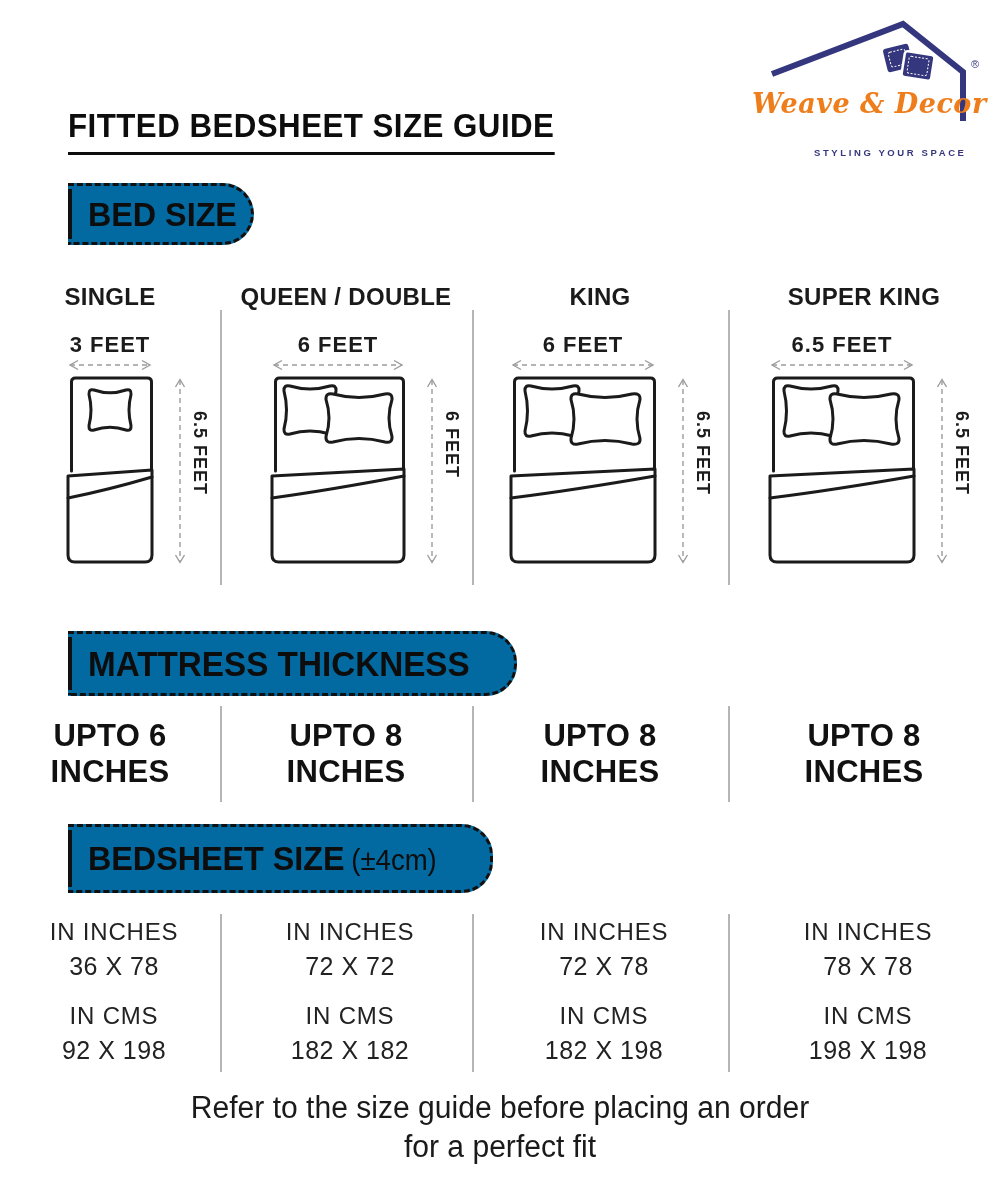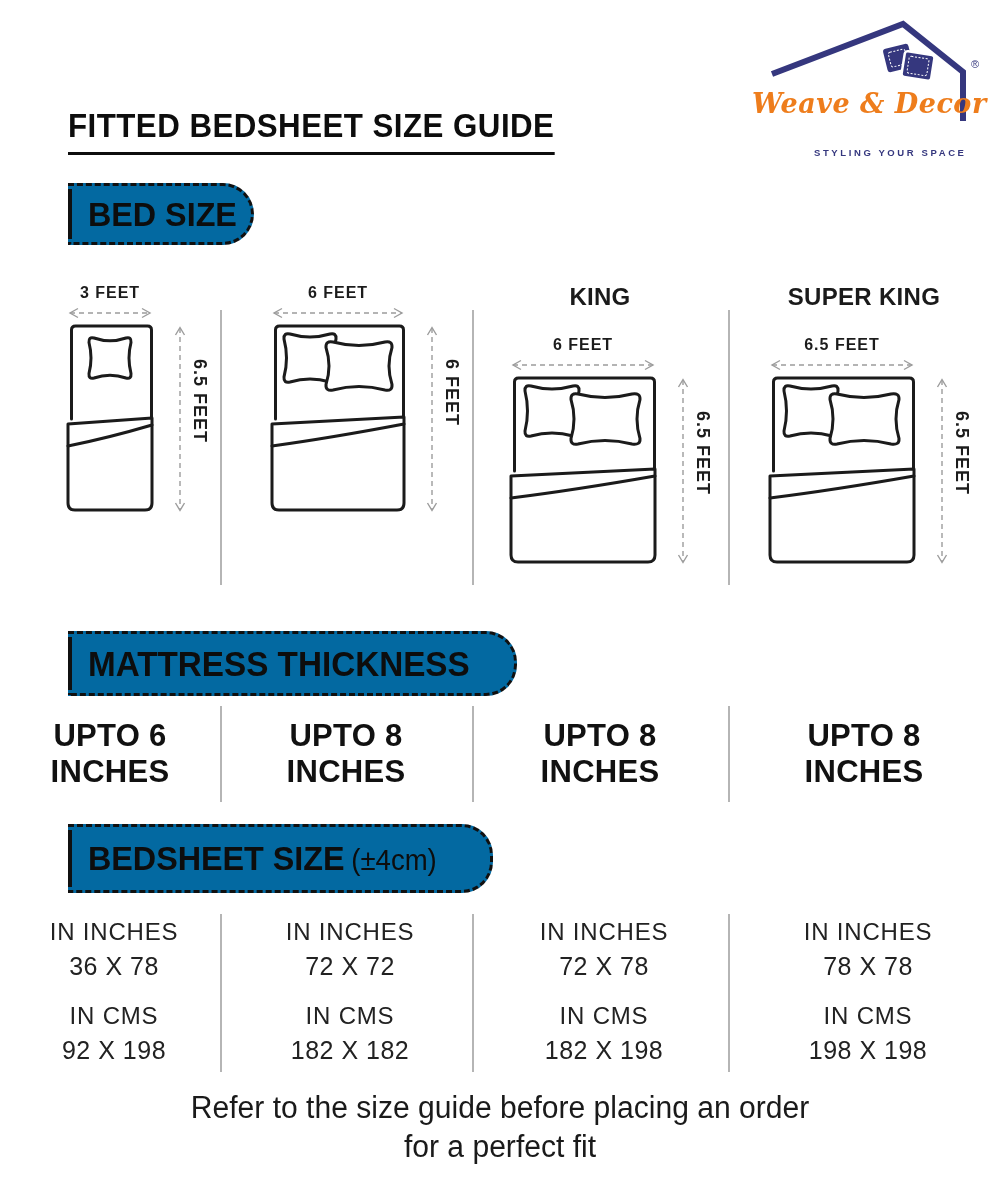--- a/index.html
+++ b/index.html
@@ -41,21 +41,21 @@
   .col{text-align:center;}
 
   .bed-row{top:283px;}
   .bed-title{height:30px;line-height:28px;font-size:24px;font-weight:bold;color:#1a1a1a;
       letter-spacing:.3px;margin-bottom:22px;}
   .fig{position:relative;text-align:left;}
   .fig.f1{width:122px;margin-left:66px;}
   .fig.f2{width:170px;margin-left:50px;}
   .fig.f3{width:182px;margin-left:37px;}
   .fig.f4{width:182px;margin-left:40px;}
-  .wlabel{height:23px;line-height:20px;text-align:center;font-size:16px;font-weight:bold;
+  .wlabel{height:23px;line-height:20px;text-align:center;font-size:22px;font-weight:bold;
       letter-spacing:1px;color:#1c1c1c;margin-left:2px;}
   .f1 .wlabel{width:84px;} .f2 .wlabel{width:132px;} .f3 .wlabel,.f4 .wlabel{width:144px;}
   .hlabel{position:absolute;left:calc(100% + 22px);top:76px;transform:rotate(90deg);
       transform-origin:left top;font-size:18px;font-weight:bold;letter-spacing:1px;
       color:#1c1c1c;white-space:nowrap;}
 
   .mattress-row{top:718px;}
   .mattress-row .col{font-size:31px;font-weight:bold;color:#111;line-height:36px;letter-spacing:.3px;}
 
   .table-row{top:918px;}
@@ -97,20 +97,21 @@
 
   <div class="title">FITTED BEDSHEET SIZE GUIDE</div>
 
   <div class="badge badge-bed">
     <span class="btxt">BED SIZE</span>
   </div>
 
   <div class="row bed-row">
 
     <div class="col c1">
+      <div class="bed-title">SINGLE</div>
       <div class="fig f1">
         <div class="wlabel">3 FEET</div>
         <svg width="122" height="212" viewBox="0 0 122 212">
           <g stroke="#9c9c9c" stroke-width="1.4" fill="none">
             <line x1="4" y1="7" x2="84" y2="7" stroke-dasharray="5 4"></line>
             <path d="M12,2.5 L4,7 L12,11.5"></path>
               <path d="M76,2.5 L84,7 L76,11.5"></path>
           </g>
           <g stroke="#9c9c9c" stroke-width="1.4" fill="none">
             <line x1="114" y1="22" x2="114" y2="204" stroke-dasharray="5 4"></line>
@@ -122,20 +123,21 @@
             <path d="M7,2 Q23,7.5 39,2 Q44.5,0.5 44,6.5 Q40,22 44,37.5 Q44.5,43.5 39,42 Q23,36.5 7,42 Q1.5,43.5 2,37.5 Q6,22 2,6.5 Q1.5,0.5 7,2 Z" fill="#fff" transform="translate(21,12)"></path>
             <path d="M2,100 L86,94 L86,179 Q86,186 79,186 L9,186 Q2,186 2,179 Z" fill="#fff"></path>
             <path d="M2,122 Q42,114 86,101" fill="none"></path>
           </g>
         </svg>
         <span class="hlabel">6.5 FEET</span>
       </div>
     </div>
 
     <div class="col c2">
+      <div class="bed-title">QUEEN / DOUBLE</div>
       <div class="fig f2">
         <div class="wlabel">6 FEET</div>
         <svg width="170" height="212" viewBox="0 0 170 212">
           <g stroke="#9c9c9c" stroke-width="1.4" fill="none">
             <line x1="4" y1="7" x2="132" y2="7" stroke-dasharray="5 4"></line>
             <path d="M12,2.5 L4,7 L12,11.5"></path>
               <path d="M124,2.5 L132,7 L124,11.5"></path>
           </g>
           <g stroke="#9c9c9c" stroke-width="1.4" fill="none">
             <line x1="162" y1="22" x2="162" y2="204" stroke-dasharray="5 4"></line>

